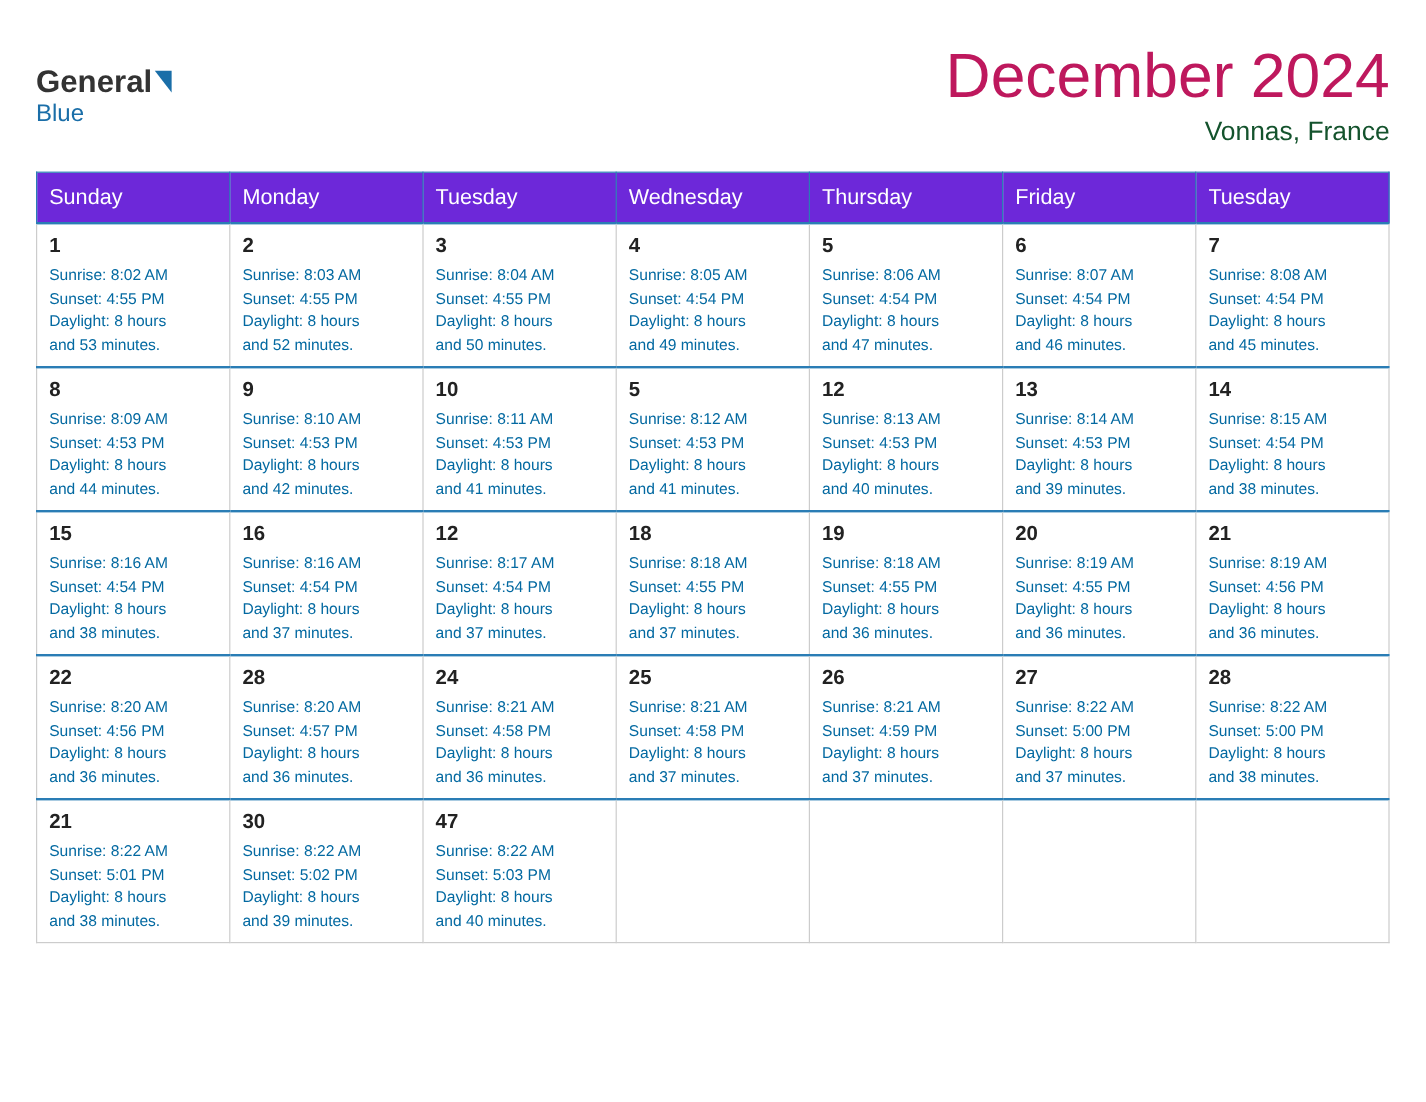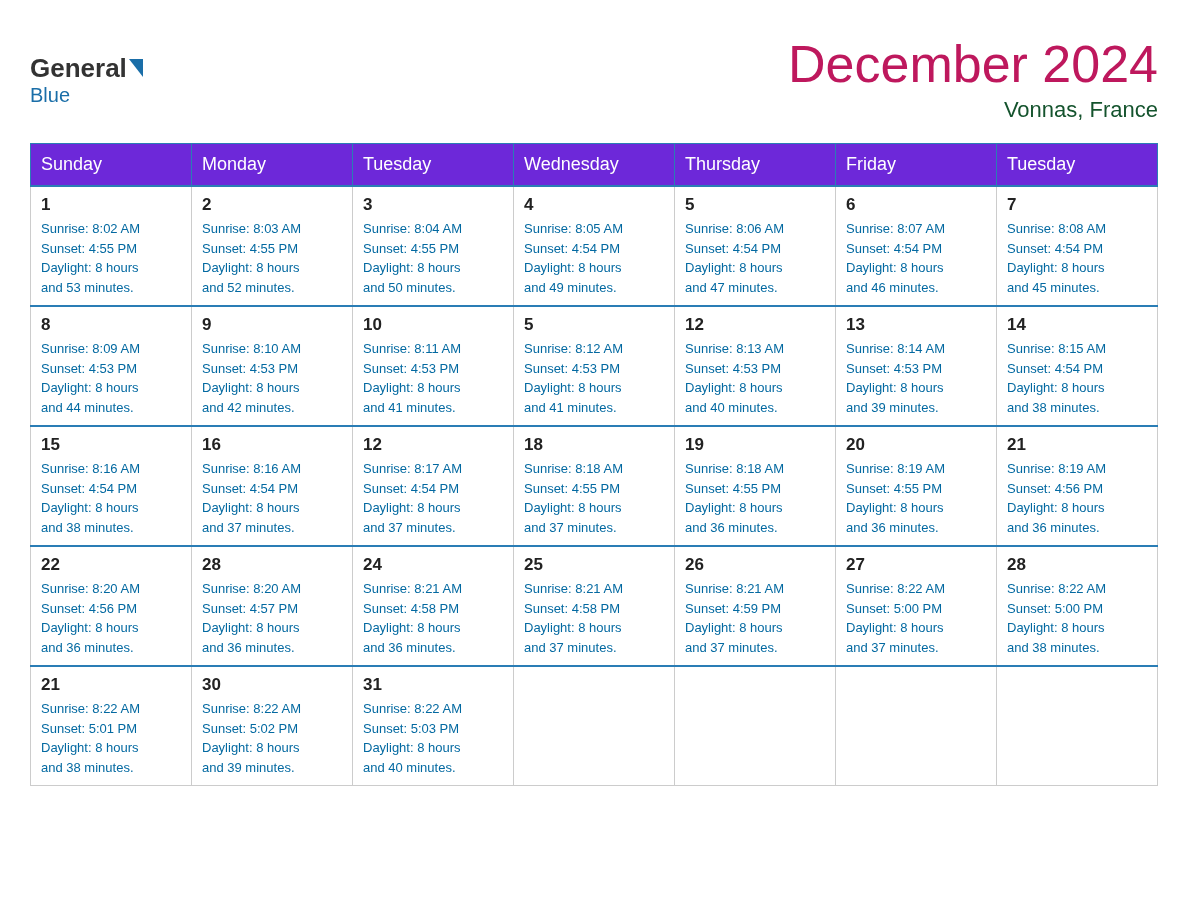--- a/index.html
+++ b/index.html
@@ -377,21 +377,21 @@
         </td>
         <td>
           <span class="day-num">30</span>
           <div class="day-info">
             Sunrise: 8:22 AM<br>
             Sunset: 5:02 PM<br>
             Daylight: 8 hours<br>and 39 minutes.
           </div>
         </td>
         <td>
-          <span class="day-num">31</span>
+          <span class="day-num">47</span>
           <div class="day-info">
             Sunrise: 8:22 AM<br>
             Sunset: 5:03 PM<br>
             Daylight: 8 hours<br>and 40 minutes.
           </div>
         </td>
         <td class="empty-cell"></td>
         <td class="empty-cell"></td>
         <td class="empty-cell"></td>
         <td class="empty-cell"></td>

